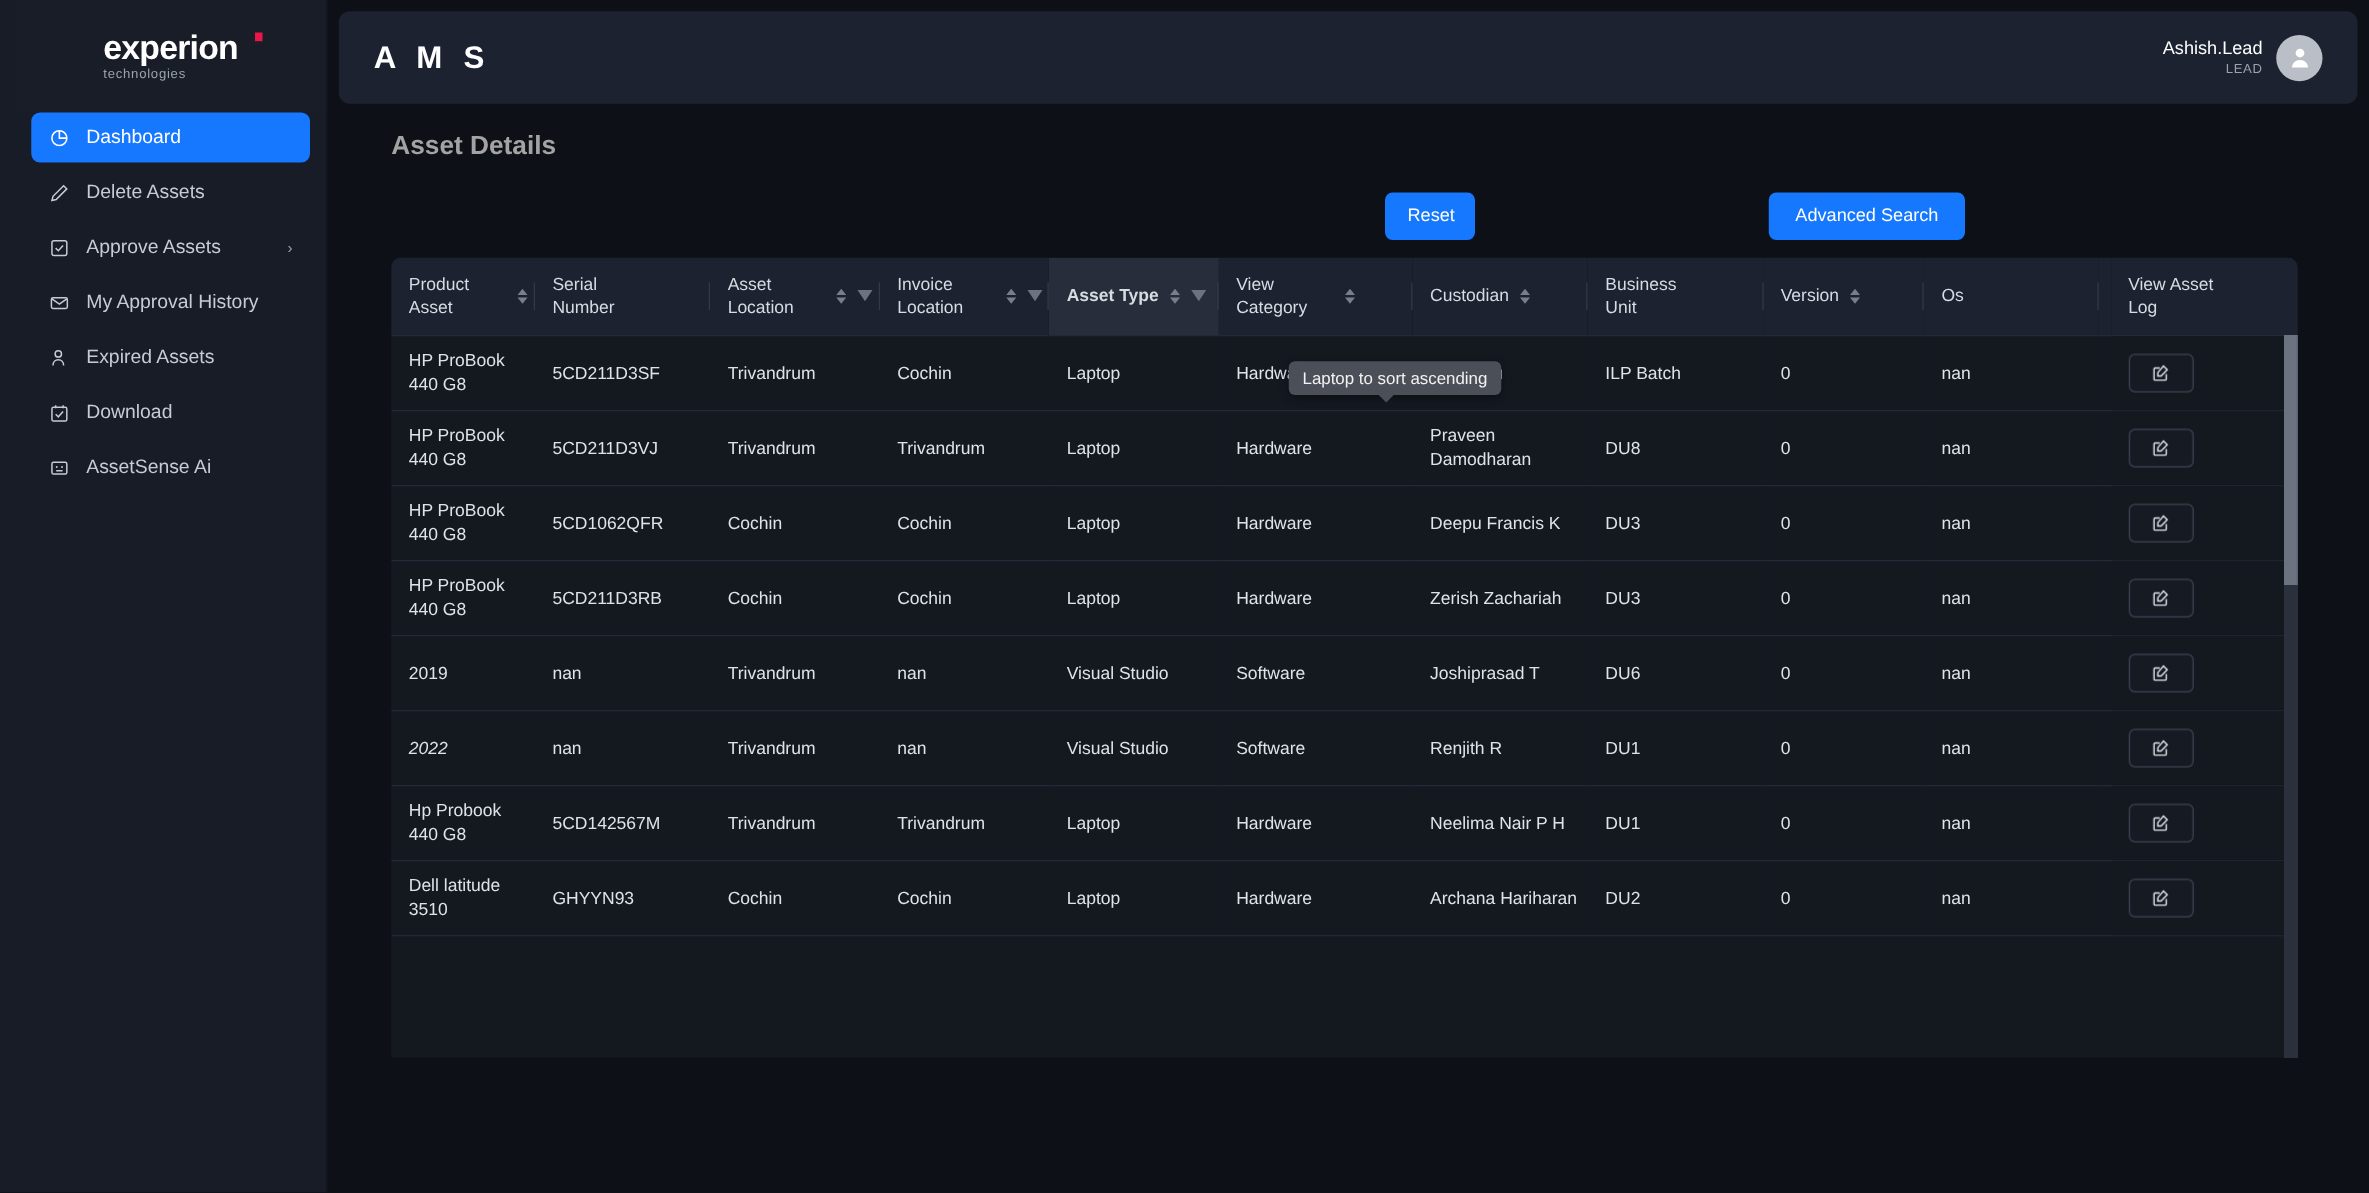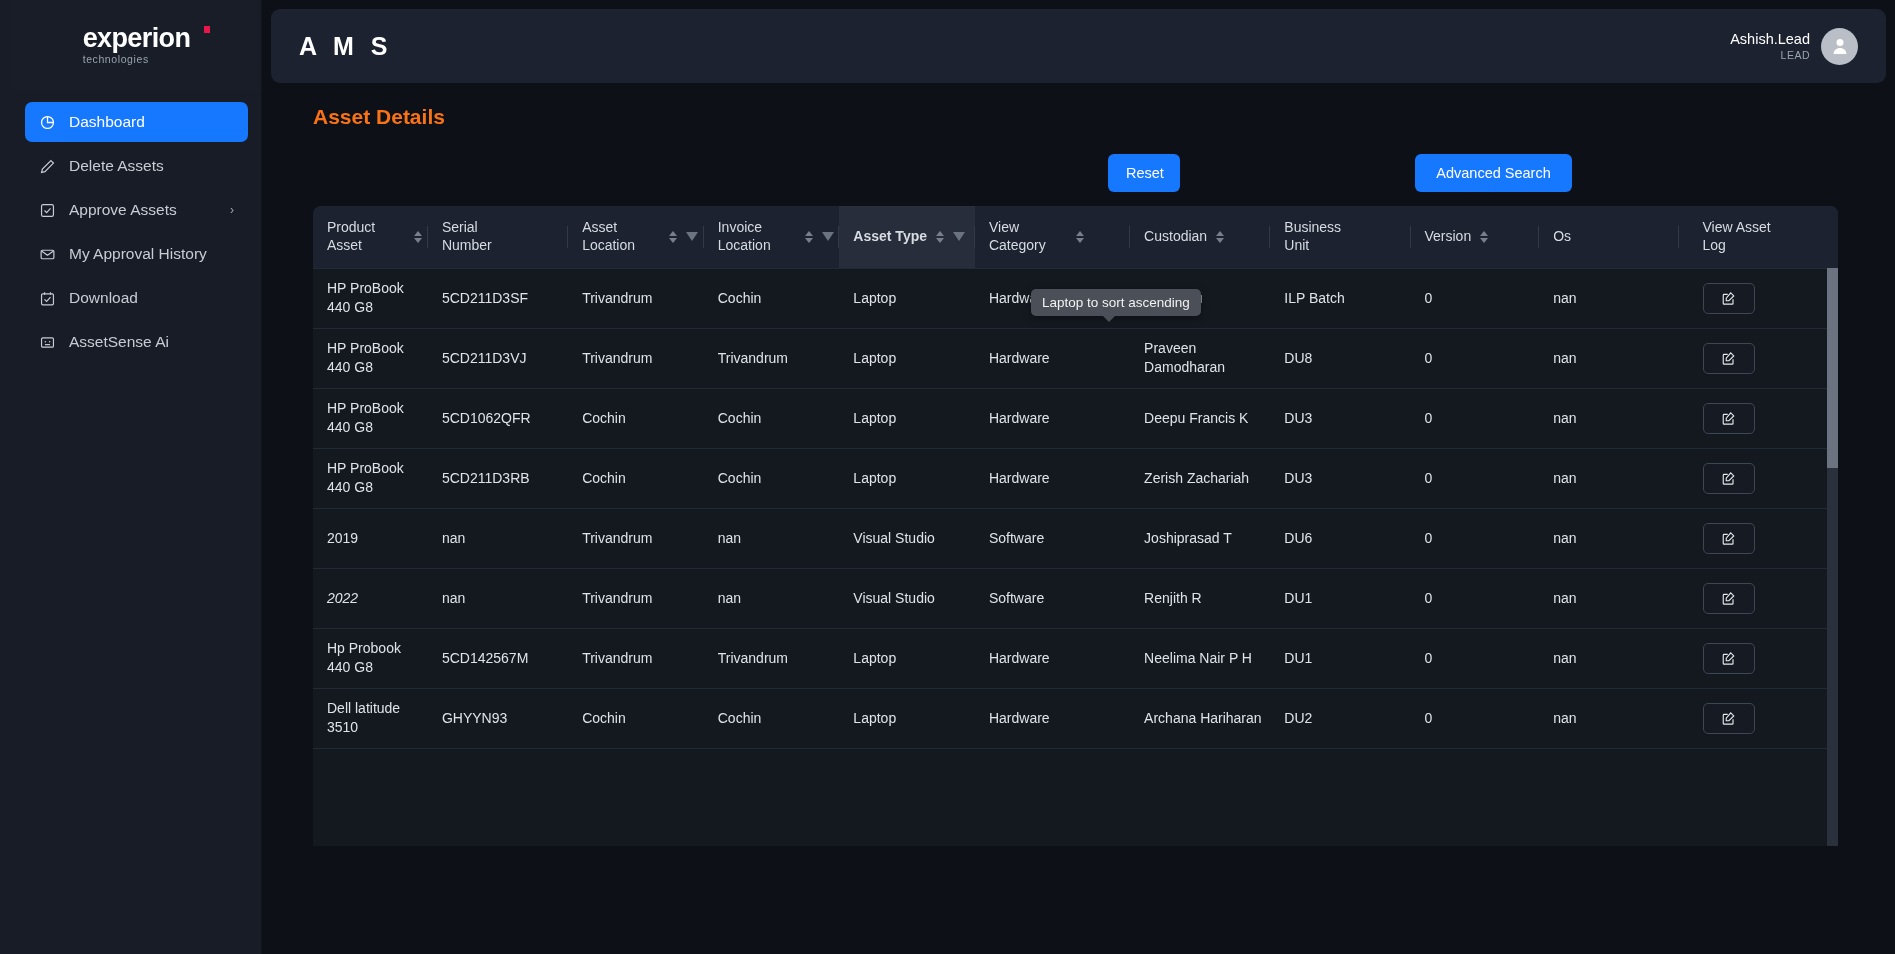--- a/index.html
+++ b/index.html
@@ -32,21 +32,21 @@
   }
   .logo-dot {
     position: absolute; width: 6px; height: 7px;
     background: #e8174a; top: 1px; left: 121px;
   }
   .logo-sub {
     font-size: 10.5px; color: #9aa3af; letter-spacing: 0.6px;
     align-self: flex-end; margin-right: 0px; margin-top: 1px;
   }
   #logo-inner { position: relative; }
-  #nav { margin-top: 12px; padding: 0 13px; }
+  #nav { padding: 0 13px; }
   .nav-item {
     display: flex; align-items: center; gap: 13px;
     height: 40px; border-radius: 7px;
     padding: 0 14px; margin-bottom: 4px;
     color: #c7ccd4; font-size: 15.5px;
     cursor: pointer; position: relative;
   }
   .nav-item.active { background: #1677ff; color: #ffffff; }
   .nav-icon { width: 17px; height: 17px; flex: 0 0 17px; display:block; }
   .nav-chevron { position: absolute; right: 14px; font-size: 12px; color:#9aa3af; }
@@ -65,21 +65,21 @@
   #user-text { text-align: right; line-height: 1.25; }
   #user-name { color: #ffffff; font-size: 14.5px; }
   #user-role { color: #9aa3af; font-size: 10.5px; letter-spacing: 0.5px; }
   #avatar {
     width: 37px; height: 37px; border-radius: 50%;
     background: #b9bec7; display:flex; align-items:center; justify-content:center;
   }
 
   
   #content { padding: 22px 24px 0 42px; position: relative; }
-  #page-title { color:#f97316; font-size: 21px; font-weight: bold; }
+  #page-title { color:#a3a3a3; font-size: 21px; font-weight: bold; }
   #toolbar {
     margin-top: 23px; height: 42px; position: relative;
     display: flex; align-items: center;
   }
   #search-input {
     width: 500px; height: 42px; border-radius: 6px;
     border: 1px solid #d9d9d9; background: #ffffff;
     padding: 0 14px; font-size: 15.5px; color: #222; outline: none;
     font-family: "Liberation Sans", sans-serif;
   }
@@ -199,20 +199,29 @@
     <div class="nav-item">
       <span class="nav-icon">
         <svg viewBox="0 0 20 20" width="17" height="17" fill="none" stroke="currentColor" stroke-width="1.4">
           <rect x="2.5" y="5" width="15" height="10" rx="1.5"></rect>
             <path d="M3 6l7 5 7-5"></path>
         </svg>
       </span>
       <span>My Approval History</span>
     </div>
 
+    <div class="nav-item">
+      <span class="nav-icon">
+        <svg viewBox="0 0 20 20" width="17" height="17" fill="none" stroke="currentColor" stroke-width="1.4">
+          <circle cx="9" cy="6" r="3"></circle>
+            <path d="M4 17c0-3.3 2.2-5.5 5-5.5s5 2.2 5 5.5"></path>
+        </svg>
+      </span>
+      <span>Expired Assets</span>
+    </div>
 
     <div class="nav-item">
       <span class="nav-icon">
         <svg viewBox="0 0 20 20" width="17" height="17" fill="none" stroke="currentColor" stroke-width="1.4">
           <rect x="3" y="4.5" width="14" height="13" rx="1.5"></rect>
             <path d="M6.5 2.5v3M13.5 2.5v3M6.5 11l2.5 2.5 4.5-5"></path>
         </svg>
       </span>
       <span>Download</span>
     </div>

